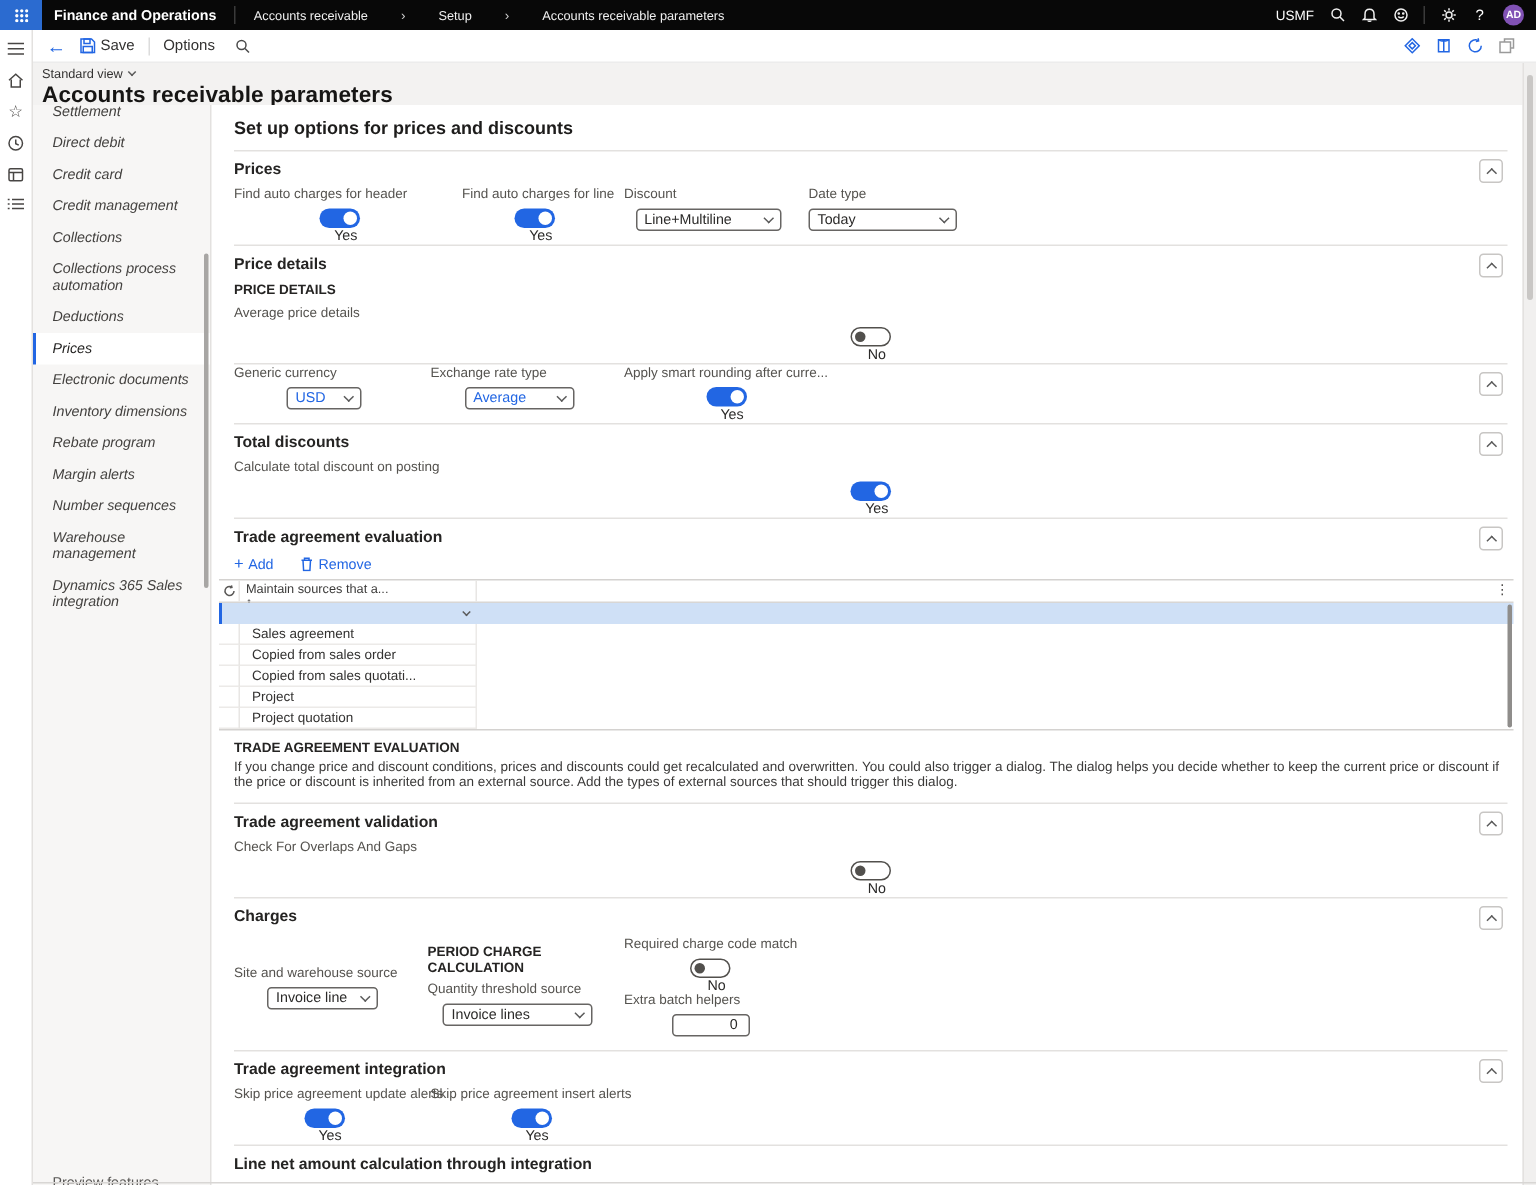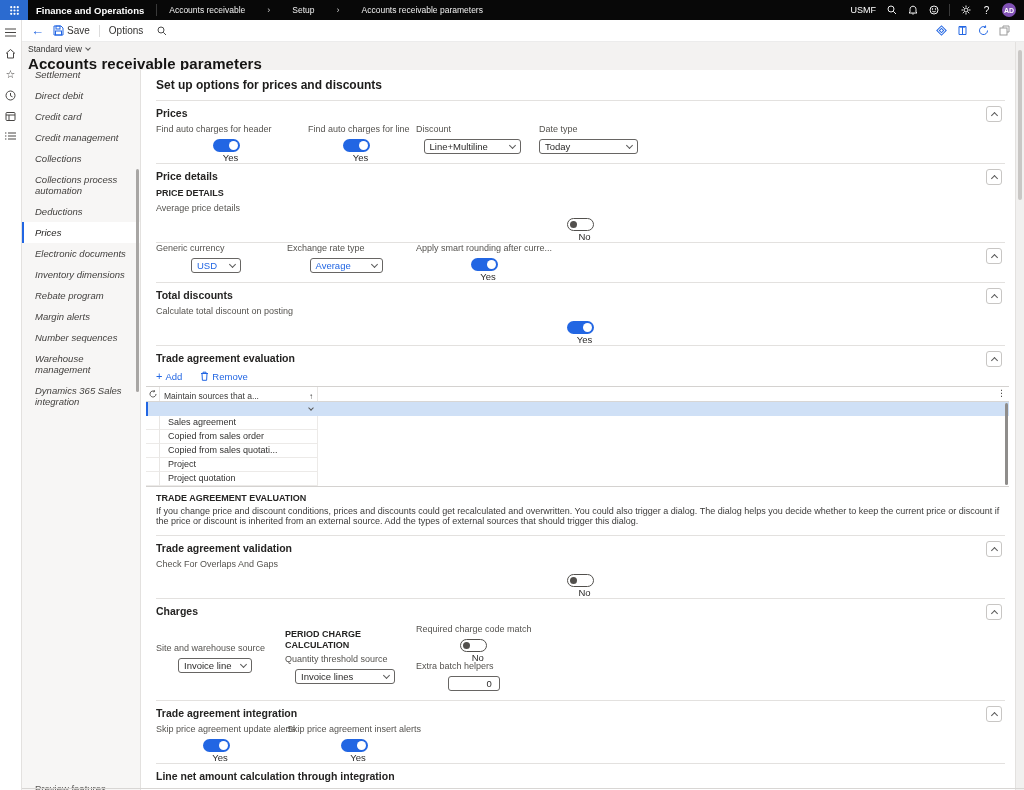--- a/index.html
+++ b/index.html
@@ -87,21 +87,21 @@
   
   .gridbar { display:flex; align-items:center; gap:4px; color:#2266E3; font-size:9.5px; padding:1px 0 4px; }
   .gb-btn { display:flex; align-items:center; gap:3px; cursor:pointer; }
   .gb-plus { font-size:11px; }
   .gb-gap { width:10px; }
 
   
   .grid { position:relative; margin-left:-10px; margin-right:-4px; border-top:1px solid #d4d2d0; border-bottom:1px solid #d4d2d0; background:#fff; }
   .grid-header { display:flex; height:15px; align-items:center; border-bottom:1px solid #d8d6d4; font-size:8.5px; color:#3b3a39; position:relative; }
   .gsel { width:14px; height:100%; border-right:1px solid #e8e6e4; flex:none; display:flex; align-items:center; justify-content:center; }
-  .gcol { width:158px; height:100%; display:flex; align-items:flex-end; justify-content:space-between; padding:0 4px; border-right:1px solid #e8e6e4; }
+  .gcol { width:158px; height:100%; display:flex; align-items:flex-start; justify-content:space-between; padding:0 4px; border-right:1px solid #e8e6e4;flex-direction:column; }
   .sort-arrow { font-size:8px; color:#444; }
   .kebab { position:absolute; right:3px; top:1px; font-size:9px; color:#484644; }
   .grow { display:flex; height:14px; font-size:9px; color:#323130; position:relative; }
   .gcell { width:158px; line-height:13px; padding:0 4px 0 8px; border-right:1px solid #eceae8;
     border-bottom:1px solid #eceae8; white-space:nowrap; overflow:hidden; display:flex; align-items:center; justify-content:space-between; }
   .grow .gsel { border-bottom:1px solid #eceae8; }
   .grow.sel { background:#cfe0f6; }
   .grow.sel .gcell, .grow.sel .gsel { border-color:#cfe0f6; }
   .rowbar { position:absolute; left:0; top:0; bottom:0; width:2px; background:#2266E3; }
   .grid-scroll { position:absolute; right:1px; top:16px; bottom:1px; width:3px; background:#8f8d8b; border-radius:2px; }

